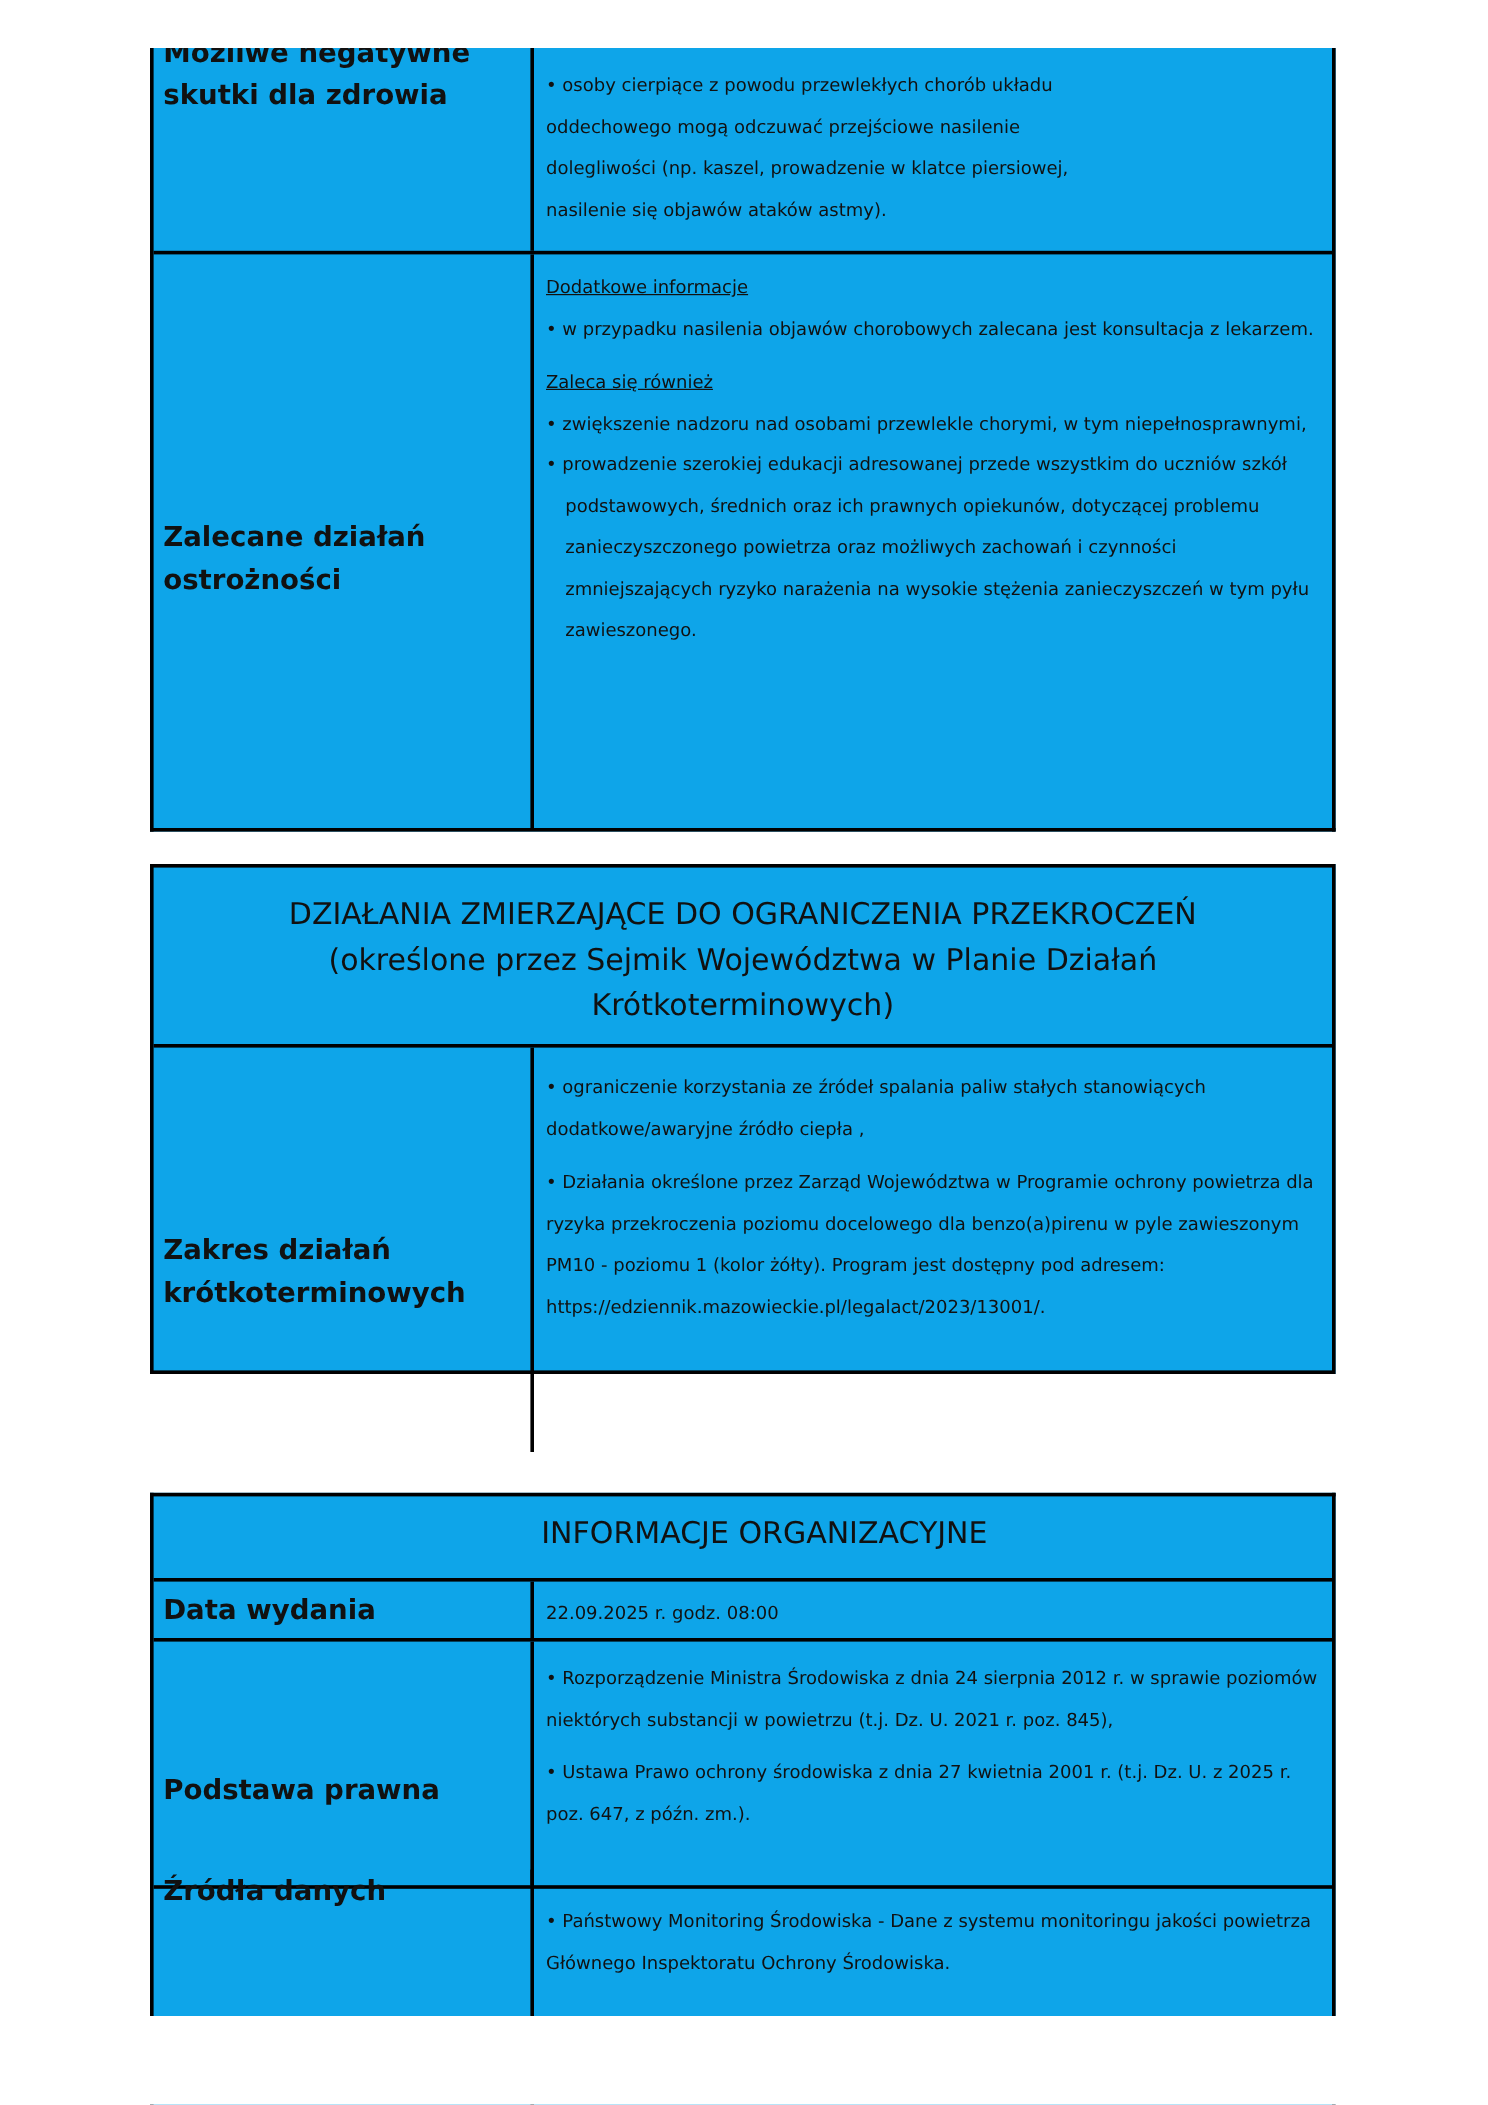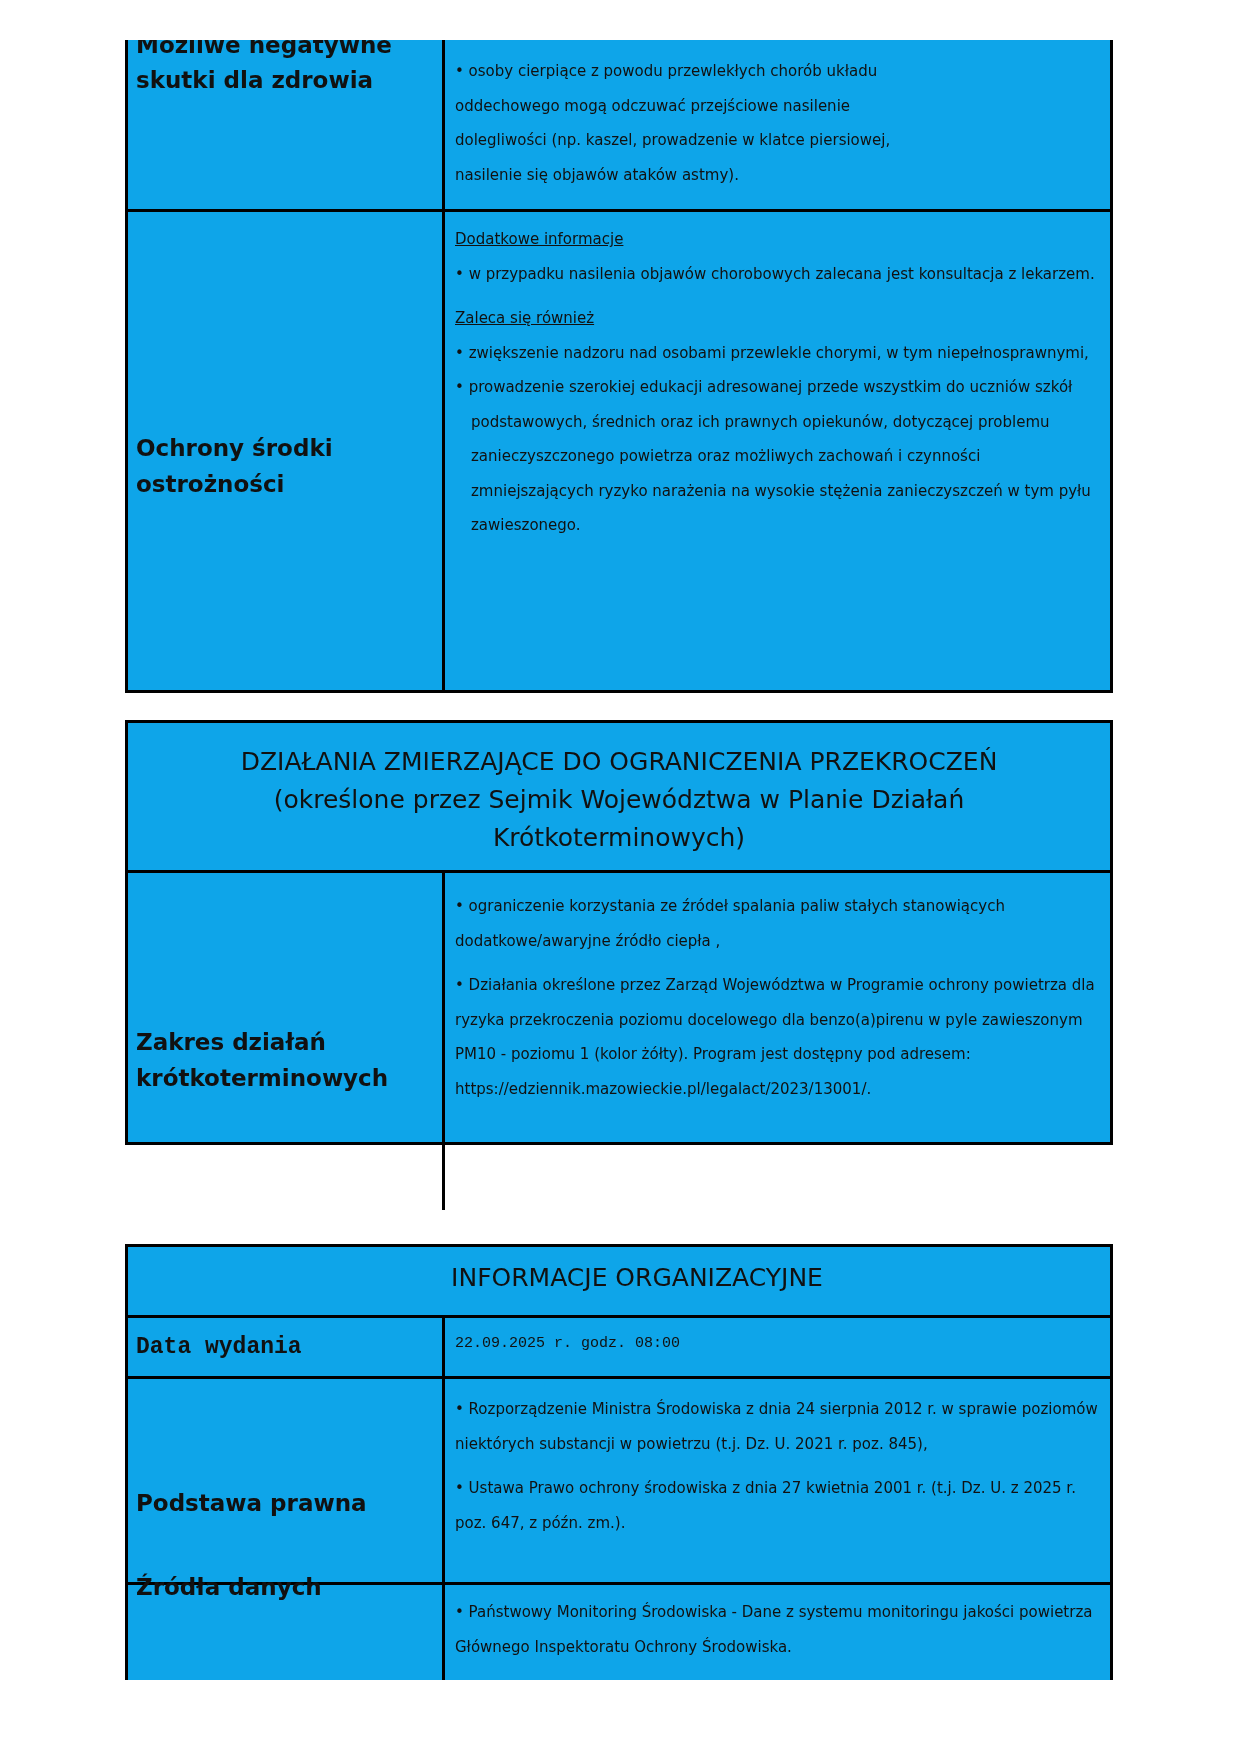--- a/index.html
+++ b/index.html
@@ -26,21 +26,21 @@
       <span style="display:block; margin-top:4px;">skutki dla zdrowia</span>
     </div>
     <div class="val" style="padding-top:14px;">
       <div>• osoby cierpiące z powodu przewlekłych chorób układu</div>
       <div>oddechowego mogą odczuwać przejściowe nasilenie</div>
       <div>dolegliwości (np. kaszel, prowadzenie w klatce piersiowej,</div>
       <div>nasilenie się objawów ataków astmy).</div>
     </div>
   </div>
   <div class="row" style="height:481px;">
-    <div class="lbl" style="padding-top:30px;">Ochrony środki ostrożności</div>
+    <div class="lbl" style="padding-top:30px;">Zalecane działań ostrożności</div>
     <div class="val" style="padding-top:10px;">
       <div class="u">Dodatkowe informacje</div>
       <div class="bul">• <span>w przypadku nasilenia objawów chorobowych zalecana jest konsultacja z lekarzem.</span></div>
       <div class="gap"></div>
       <div class="u">Zaleca się również</div>
       <div class="bul">• <span>zwiększenie nadzoru nad osobami przewlekle chorymi, w tym niepełnosprawnymi,</span></div>
       <div class="bul">• <span>prowadzenie szerokiej edukacji adresowanej przede wszystkim do uczniów szkół podstawowych, średnich oraz ich prawnych opiekunów, dotyczącej problemu zanieczyszczonego powietrza oraz możliwych zachowań i czynności zmniejszających ryzyko narażenia na wysokie stężenia zanieczyszczeń w tym pyłu zawieszonego.</span></div>
     </div>
   </div>
 </div>
@@ -55,21 +55,21 @@
     <div class="val" style="padding-top:16px;">
       <div>• ograniczenie korzystania ze źródeł spalania paliw stałych stanowiących dodatkowe/awaryjne źródło ciepła ,</div>
       <div class="gap"></div>
       <div>• Działania określone przez Zarząd Województwa w Programie ochrony powietrza dla ryzyka przekroczenia poziomu docelowego dla benzo(a)pirenu w pyle zawieszonym PM10 - poziomu 1 (kolor żółty). Program jest dostępny pod adresem: https://edziennik.mazowieckie.pl/legalact/2023/13001/.</div>
     </div>
   </div>
 </div>
 
 <div class="tbl" style="top:1244px; border-bottom:none; height:520px;">
   <div class="hdr" style="height:68px; box-sizing:border-box; padding:12px 4px;margin-left:36px;">INFORMACJE ORGANIZACYJNE</div>
-  <div class="row" style="height:61px;font-family:Liberation Mono, monospace;">
+  <div class="row" style="height:50px;">
     <div class="lbl">Data wydania</div>
     <div class="val" style="padding-top:9px;">22.09.2025 r. godz. 08:00</div>
   </div>
   <div class="row" style="height:206px;">
     <div class="lbl" style="padding-top:44px;">Podstawa prawna</div>
     <div class="val" style="padding-top:13px;">
       <div>• Rozporządzenie Ministra Środowiska z dnia 24 sierpnia 2012 r. w sprawie poziomów niektórych substancji w powietrzu (t.j. Dz. U. 2021 r. poz. 845),</div>
       <div class="gap"></div>
       <div>• Ustawa Prawo ochrony środowiska z dnia 27 kwietnia 2001 r. (t.j. Dz. U. z 2025 r. poz. 647, z późn. zm.).</div>
     </div>

